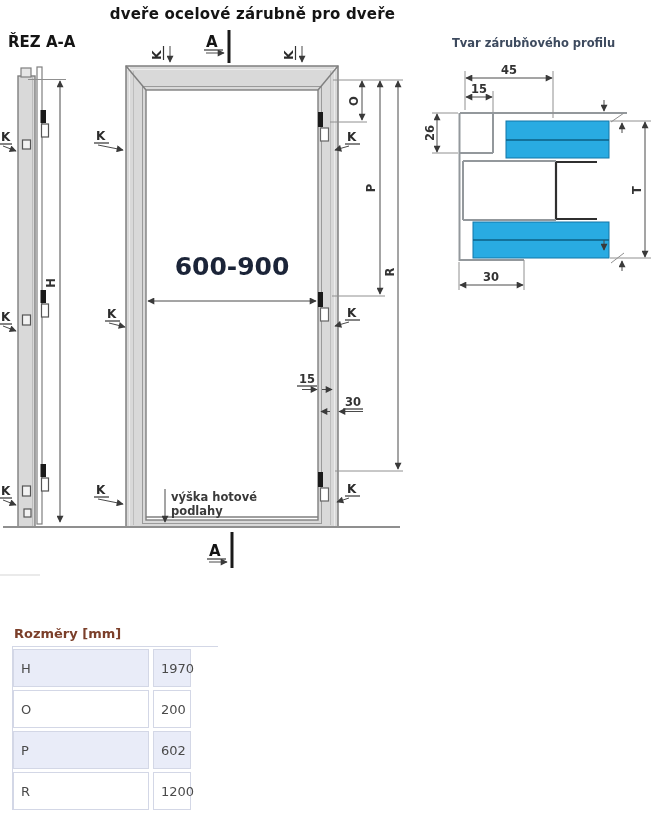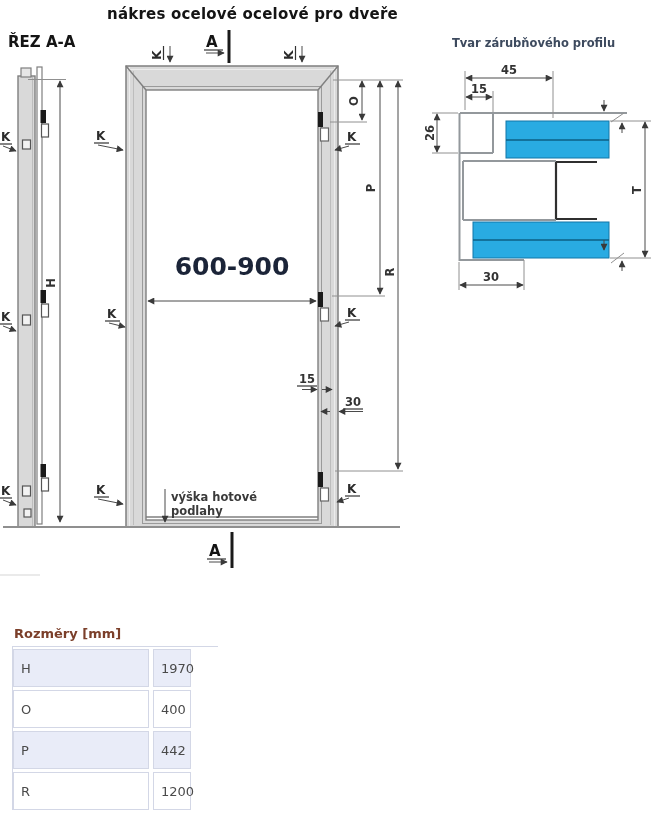--- a/index.html
+++ b/index.html
@@ -33,21 +33,21 @@
         font-size:13px;color:#4a4a4a;padding-left:7px;box-sizing:border-box;background:#fff;}
   #dim-table .cell.label{width:136px;}
   #dim-table .cell.value{width:38px;}
   #dim-table .row.alt .cell{background:#e9ecf8;}
 </style>
 </head>
 <body>
 
 <div id="page">
 
-  <div id="main-title">nákres ocelové ocelové pro dveře</div>
+  <div id="main-title">dveře ocelové zárubně pro dveře</div>
 
   <svg width="661" height="620" viewBox="0 0 661 620">
     <defs>
       <marker id="ah" viewBox="0 0 10 10" refX="9" refY="5" markerWidth="9" markerHeight="7" orient="auto-start-reverse">
         <path d="M0,0 L10,5 L0,10 z" fill="#3a3a3a"></path>
       </marker>
     </defs>
 
     <g>
       <text class="ttl" x="8" y="47">ŘEZ A-A</text>
@@ -273,25 +273,25 @@
 
   <div id="dim-table">
     <div class="title">Rozměry [mm]</div>
     <div class="rows">
       <div class="row alt">
         <div class="cell label">H</div>
         <div class="cell value">1970</div>
       </div>
       <div class="row">
         <div class="cell label">O</div>
-        <div class="cell value">400</div>
+        <div class="cell value">200</div>
       </div>
       <div class="row alt">
         <div class="cell label">P</div>
-        <div class="cell value">442</div>
+        <div class="cell value">602</div>
       </div>
       <div class="row">
         <div class="cell label">R</div>
         <div class="cell value">1200</div>
       </div>
     </div>
   </div>
 
 </div>
 

